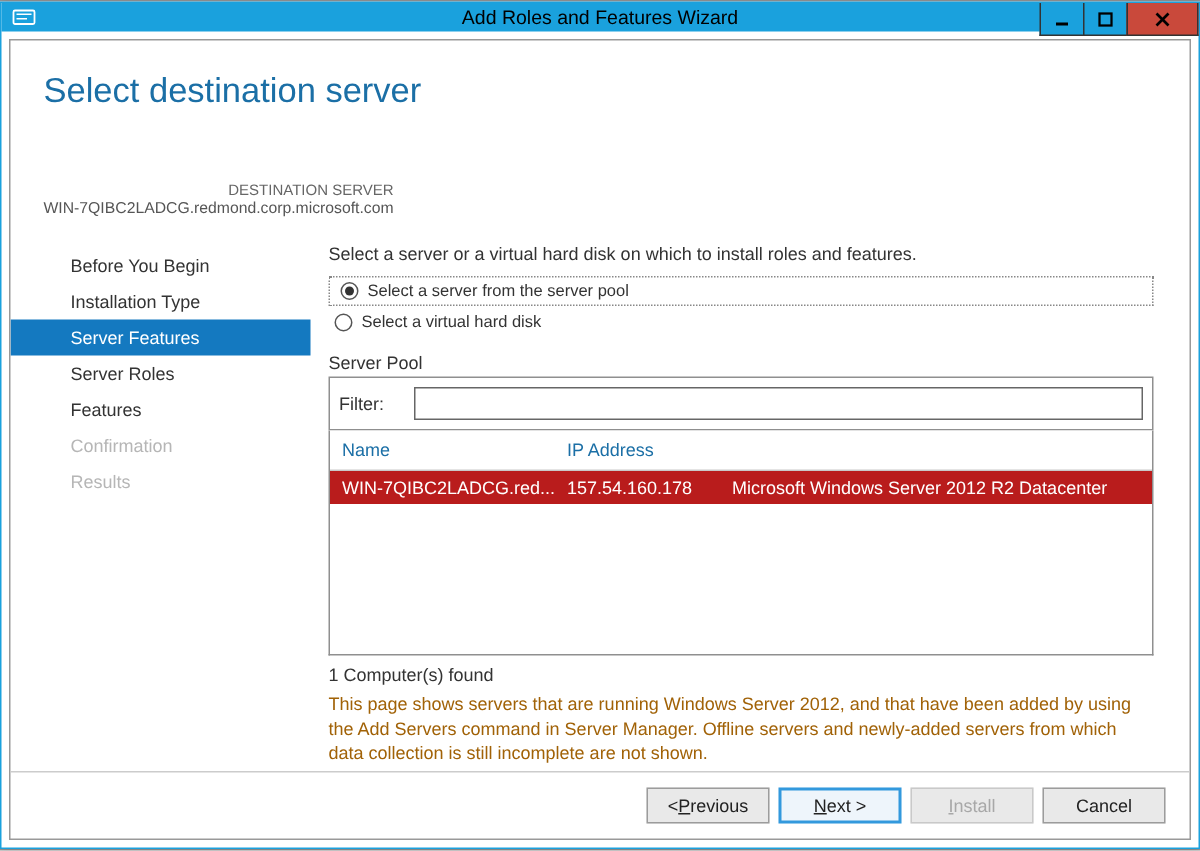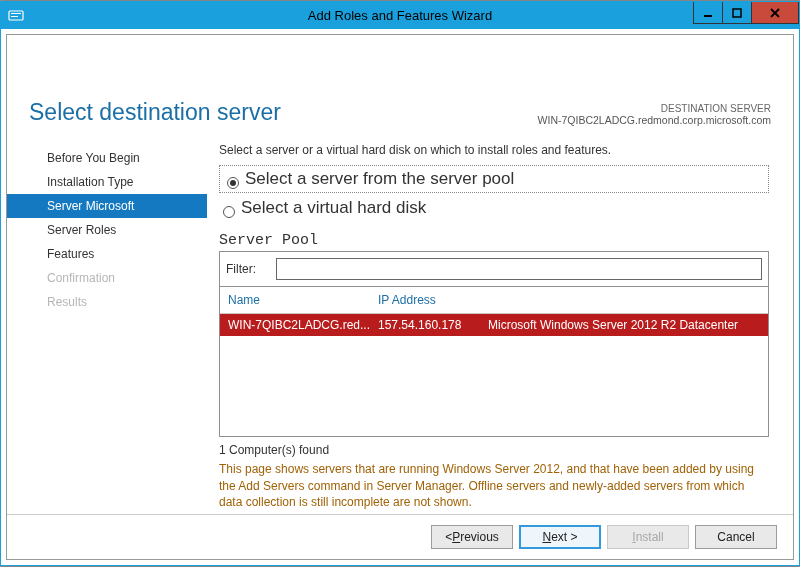--- a/index.html
+++ b/index.html
@@ -60,22 +60,23 @@
     flex:1;
     margin:5px;
     border:1px solid #999;
     display:flex;
     flex-direction:column;
     background:#fff;
   }
   .header {
     display:flex;
     padding:20px 22px 12px 22px;
-    align-items:flex-end;
+    align-items:flex-start;
     justify-content:space-between;
+    flex-direction:column;
   }
   .header h1 {
     font-size:23px;
     font-weight:300;
     color:#1b6fa6;
   }
   .header .dest {
     text-align:right;
     font-size:10.5px;
     color:#555;
@@ -106,38 +107,38 @@
   .main {
     flex:1;
     padding:3px 24px 4px 12px;
     display:flex;
     flex-direction:column;
     color:#333;
   }
   .intro { font-size:12px; padding:2px 0 8px 0;}
   .radio-row {
     display:flex;
-    align-items:flex-end;
+    align-items:center;
     gap:6px;
     padding:2px 4px;
-    font-size:17px;
+    font-size:11px;
   }
   .radio-group-sel {
     border:1px dotted #888;
     padding:1px 3px;
   }
   .radio {
     width:12px;height:12px;border-radius:50%;
     border:1px solid #555;
     display:inline-flex;align-items:center;justify-content:center;
   }
   .radio.checked::after{
     content:"";width:6px;height:6px;border-radius:50%;background:#333;
   }
-  .pool-label { margin-top:12px; font-size:15px; color:#333;font-family:Liberation Mono, monospace;}
+  .pool-label { margin-top:12px; font-size:12px; color:#333;}
   .pool-box {
     border:1px solid #8f8f8f;
     margin-top:2px;
     padding:6px 6px;
     display:flex;align-items:center;gap:20px;
   }
   .filter-input{
     flex:1;border:1px solid #666;height:22px;padding:0 4px;font-size:12px;
   }
   .grid {
@@ -234,21 +235,21 @@
       <div class="dest">
         <div class="lab">DESTINATION SERVER</div>
         <div>WIN-7QIBC2LADCG.redmond.corp.microsoft.com</div>
       </div>
     </div>
 
     <div class="body">
       <div class="nav">
         <div class="nav-item">Before You Begin</div>
         <div class="nav-item">Installation Type</div>
-        <div class="nav-item active">Server Microsoft</div>
+        <div class="nav-item active">Server Features</div>
         <div class="nav-item">Server Roles</div>
         <div class="nav-item">Features</div>
         <div class="nav-item disabled">Confirmation</div>
         <div class="nav-item disabled">Results</div>
       </div>
 
       <div class="main">
         <div class="intro">Select a server or a virtual hard disk on which to install roles and features.</div>
 
         <div class="radio-group-sel">

